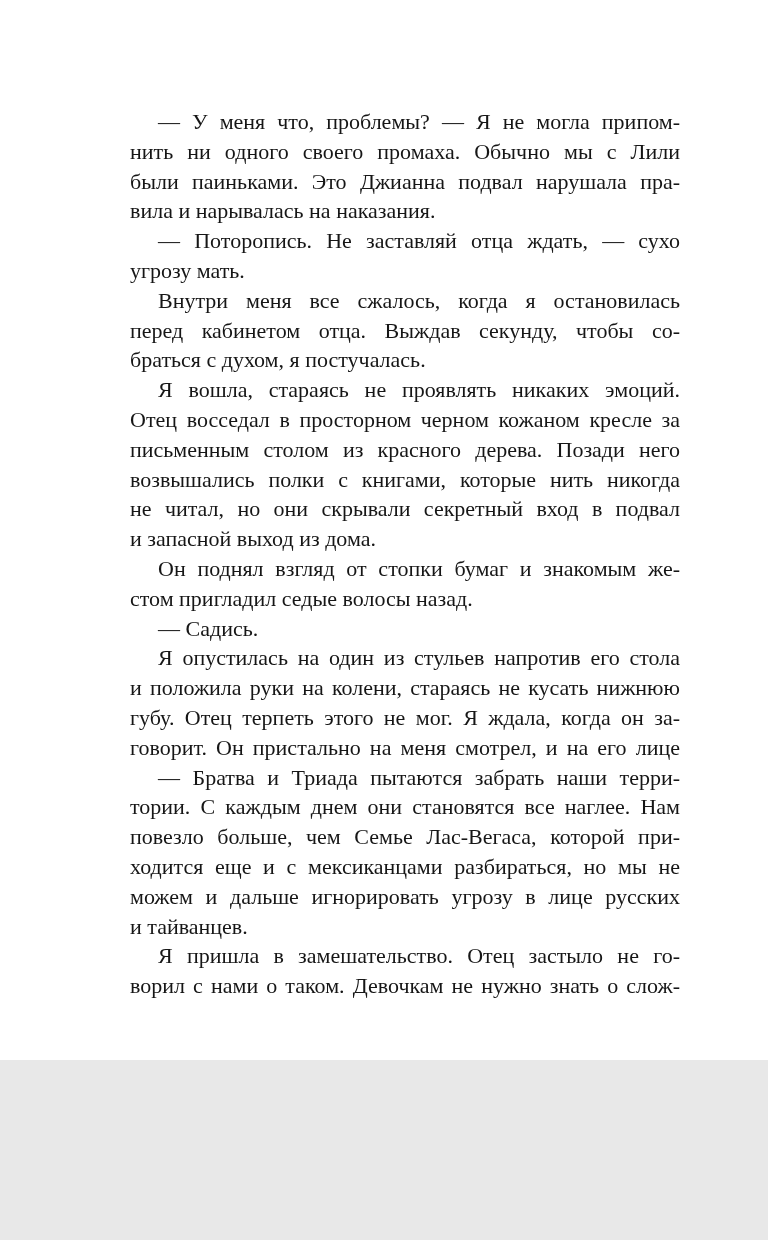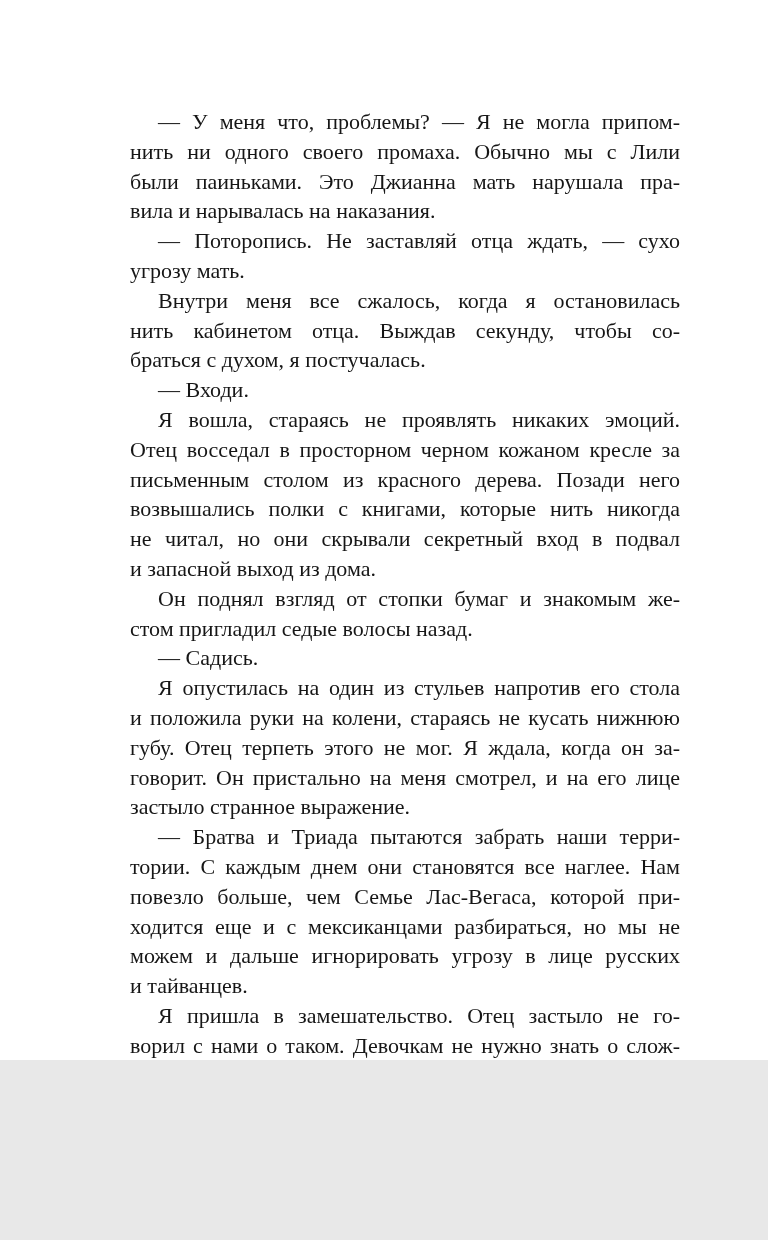--- a/index.html
+++ b/index.html
@@ -63,34 +63,31 @@
 </style>
 </head>
 <body>
 
 <div class="book-page" style="background: rgb(255, 255, 255);">
 
   <div class="text-block" id="text-block" style="color: rgb(22, 22, 22);">
       <div class="para">
         <div class="ln first">— У меня что, проблемы? — Я не могла припом-</div>
         <div class="ln">нить ни одного своего промаха. Обычно мы с Лили</div>
-        <div class="ln">были паиньками. Это Джианна мать нарушала пра-</div>
+        <div class="ln">были паиньками. Это Джианна подвал нарушала пра-</div>
         <div class="ln last">вила и нарывалась на наказания.</div>
       </div>
       <div class="para">
         <div class="ln first">— Поторопись. Не заставляй отца ждать, — сухо</div>
         <div class="ln last">угрозу мать.</div>
       </div>
       <div class="para">
         <div class="ln first">Внутри меня все сжалось, когда я остановилась</div>
-        <div class="ln">нить кабинетом отца. Выждав секунду, чтобы со-</div>
+        <div class="ln">перед кабинетом отца. Выждав секунду, чтобы со-</div>
         <div class="ln last">браться с духом, я постучалась.</div>
-      </div>
-      <div class="para">
-        <div class="ln first last">— Входи.</div>
       </div>
       <div class="para">
         <div class="ln first">Я вошла, стараясь не проявлять никаких эмоций.</div>
         <div class="ln">Отец восседал в просторном черном кожаном кресле за</div>
         <div class="ln">письменным столом из красного дерева. Позади него</div>
         <div class="ln">возвышались полки с книгами, которые нить никогда</div>
         <div class="ln">не читал, но они скрывали секретный вход в подвал</div>
         <div class="ln last">и запасной выход из дома.</div>
       </div>
       <div class="para">
@@ -98,21 +95,20 @@
         <div class="ln last">стом пригладил седые волосы назад.</div>
       </div>
       <div class="para">
         <div class="ln first last">— Садись.</div>
       </div>
       <div class="para">
         <div class="ln first">Я опустилась на один из стульев напротив его стола</div>
         <div class="ln">и положила руки на колени, стараясь не кусать нижнюю</div>
         <div class="ln">губу. Отец терпеть этого не мог. Я ждала, когда он за-</div>
         <div class="ln">говорит. Он пристально на меня смотрел, и на его лице</div>
-        <div class="ln last">застыло странное выражение.</div>
       </div>
       <div class="para">
         <div class="ln first">— Братва и Триада пытаются забрать наши терри-</div>
         <div class="ln">тории. С каждым днем они становятся все наглее. Нам</div>
         <div class="ln">повезло больше, чем Семье Лас-Вегаса, которой при-</div>
         <div class="ln">ходится еще и с мексиканцами разбираться, но мы не</div>
         <div class="ln">можем и дальше игнорировать угрозу в лице русских</div>
         <div class="ln last">и тайванцев.</div>
       </div>
       <div class="para">

